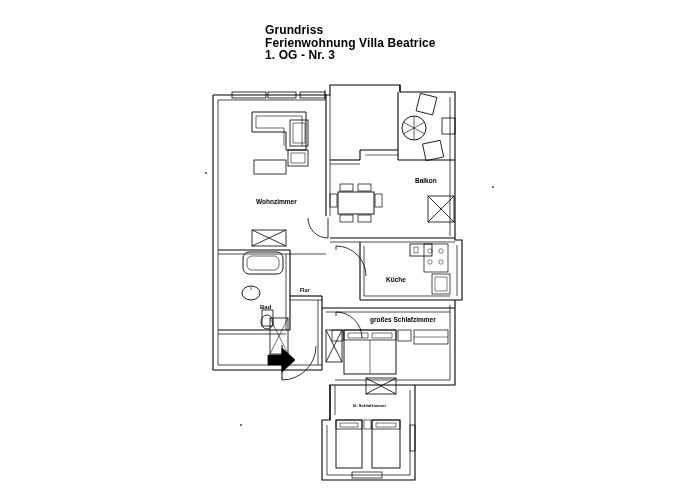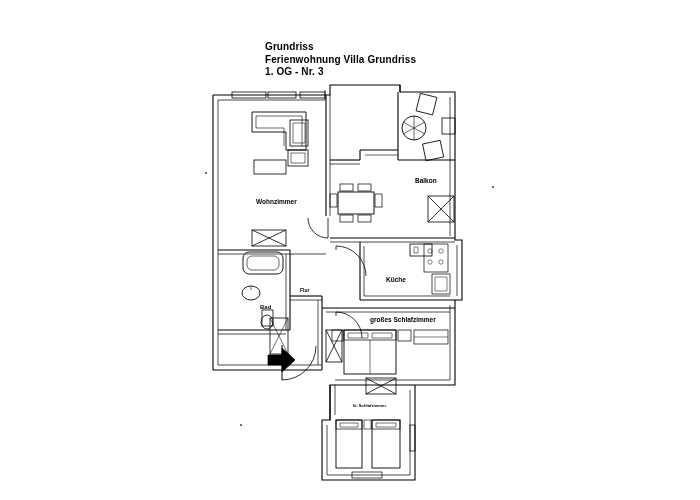--- a/index.html
+++ b/index.html
@@ -11,22 +11,22 @@
     position: relative;
     width: 700px;
     height: 500px;
     background: #ffffff;
     font-family: "Liberation Sans", sans-serif;
     overflow: hidden;
   }
   .title-block {
     position: absolute;
     left: 265px;
-    top: 41px;
-    font-size: 10px;
+    top: 24px;
+    font-size: 12px;
     font-weight: bold;
     color: #000;
     line-height: 12.5px;
     letter-spacing: 0.1px;
   }
   .title-block div { white-space: nowrap; }
 
   .plan {
     position: absolute;
     left: 0;
@@ -57,21 +57,21 @@
     border-radius: 50%;
   }
 </style>
 </head>
 <body>
 
 <div id="page">
 
   <div class="title-block">
     <div>Grundriss</div>
-    <div>Ferienwohnung Villa Grundriss</div>
+    <div>Ferienwohnung Villa Beatrice</div>
     <div>1. OG - Nr. 3</div>
   </div>
 
   <svg class="plan" viewBox="0 0 700 500">
     <g fill="none" stroke="#000" stroke-width="1.1">
 
       <path d="M213,95 L330,95 L330,85 L400,85 L400,92 L455,92 L455,240 L462,240 L462,300 L455,300 L455,385 L330,385 L330,420 L322,420 L322,480 L415,480 L415,385"></path>
       <path d="M213,95 L213,370 L322,370"></path>
 
       <path d="M218,100 L325,100 L325,90" stroke-width="0.7"></path>

